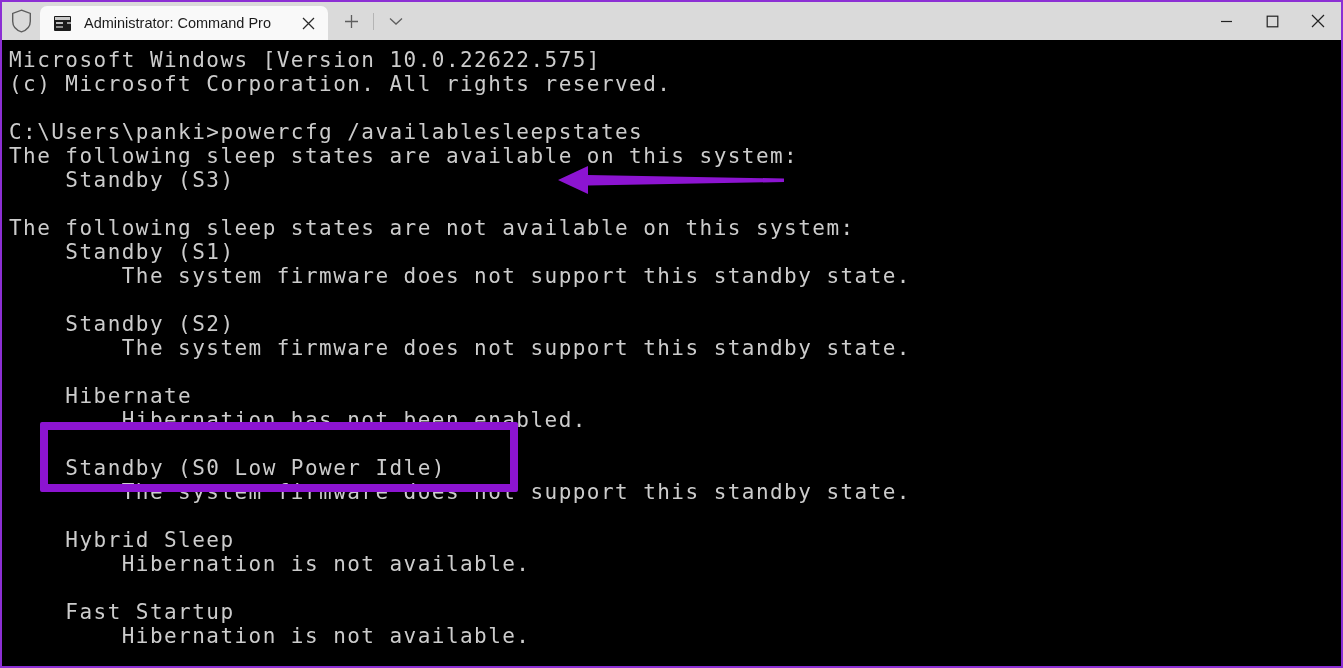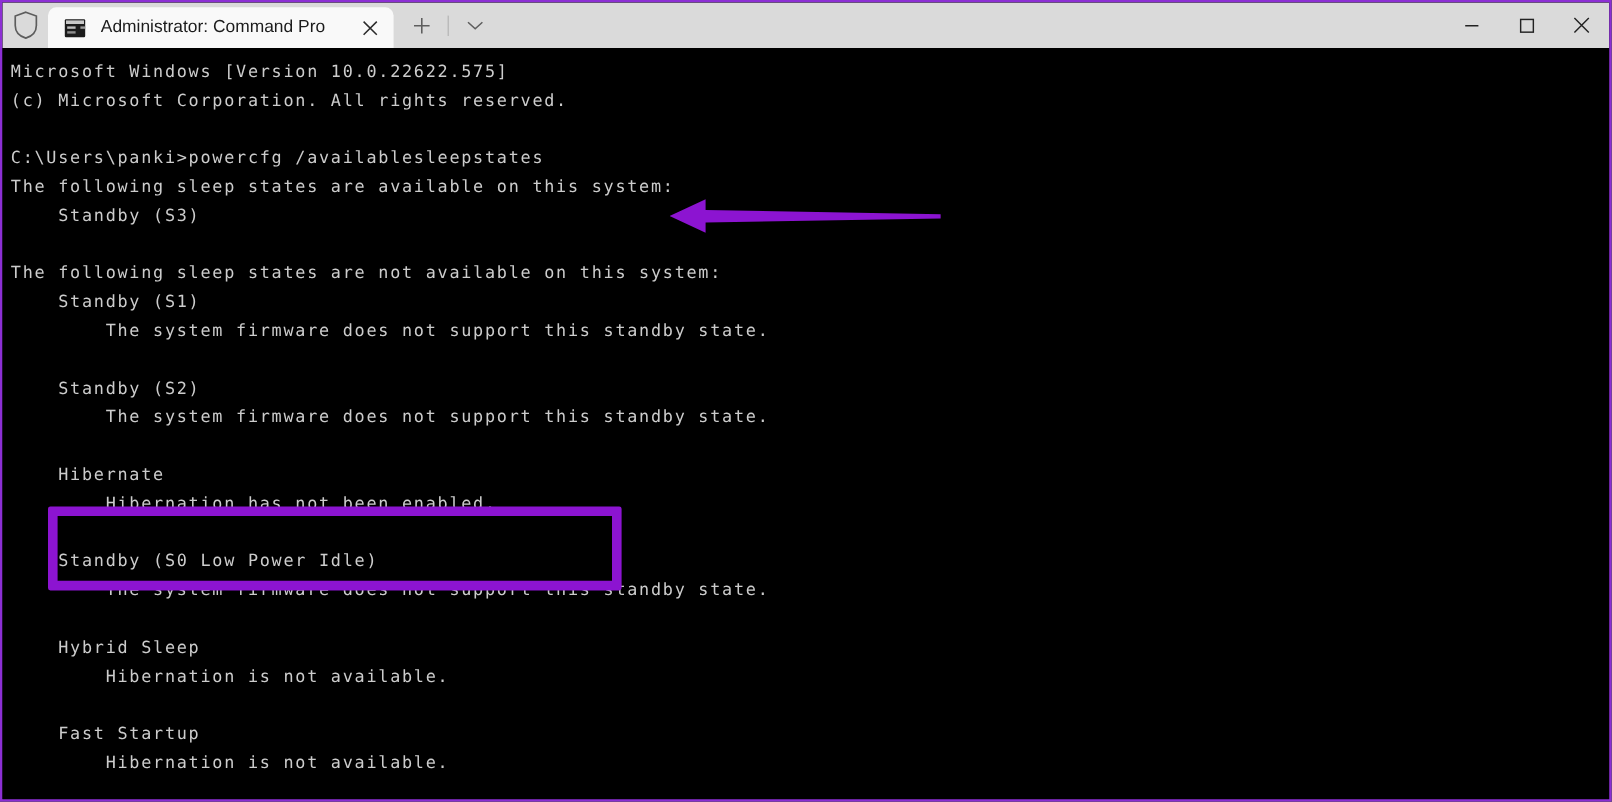--- a/index.html
+++ b/index.html
@@ -146,21 +146,21 @@
     height: 626px;
     background: #000000;
     overflow: hidden;
   }
   #console-text {
     position: absolute;
     left: 7px;
     top: 8px;
     margin: 0;
     font-family: "DejaVu Sans Mono", "Liberation Mono", monospace;
-    font-size: 14px;
+    font-size: 21px;
     line-height: 24px;
     letter-spacing: 1.45px;
     color: #cccccc;
     white-space: pre;
   }
 
   
   #arrow-annotation {
     position: absolute;
     left: 556px;

